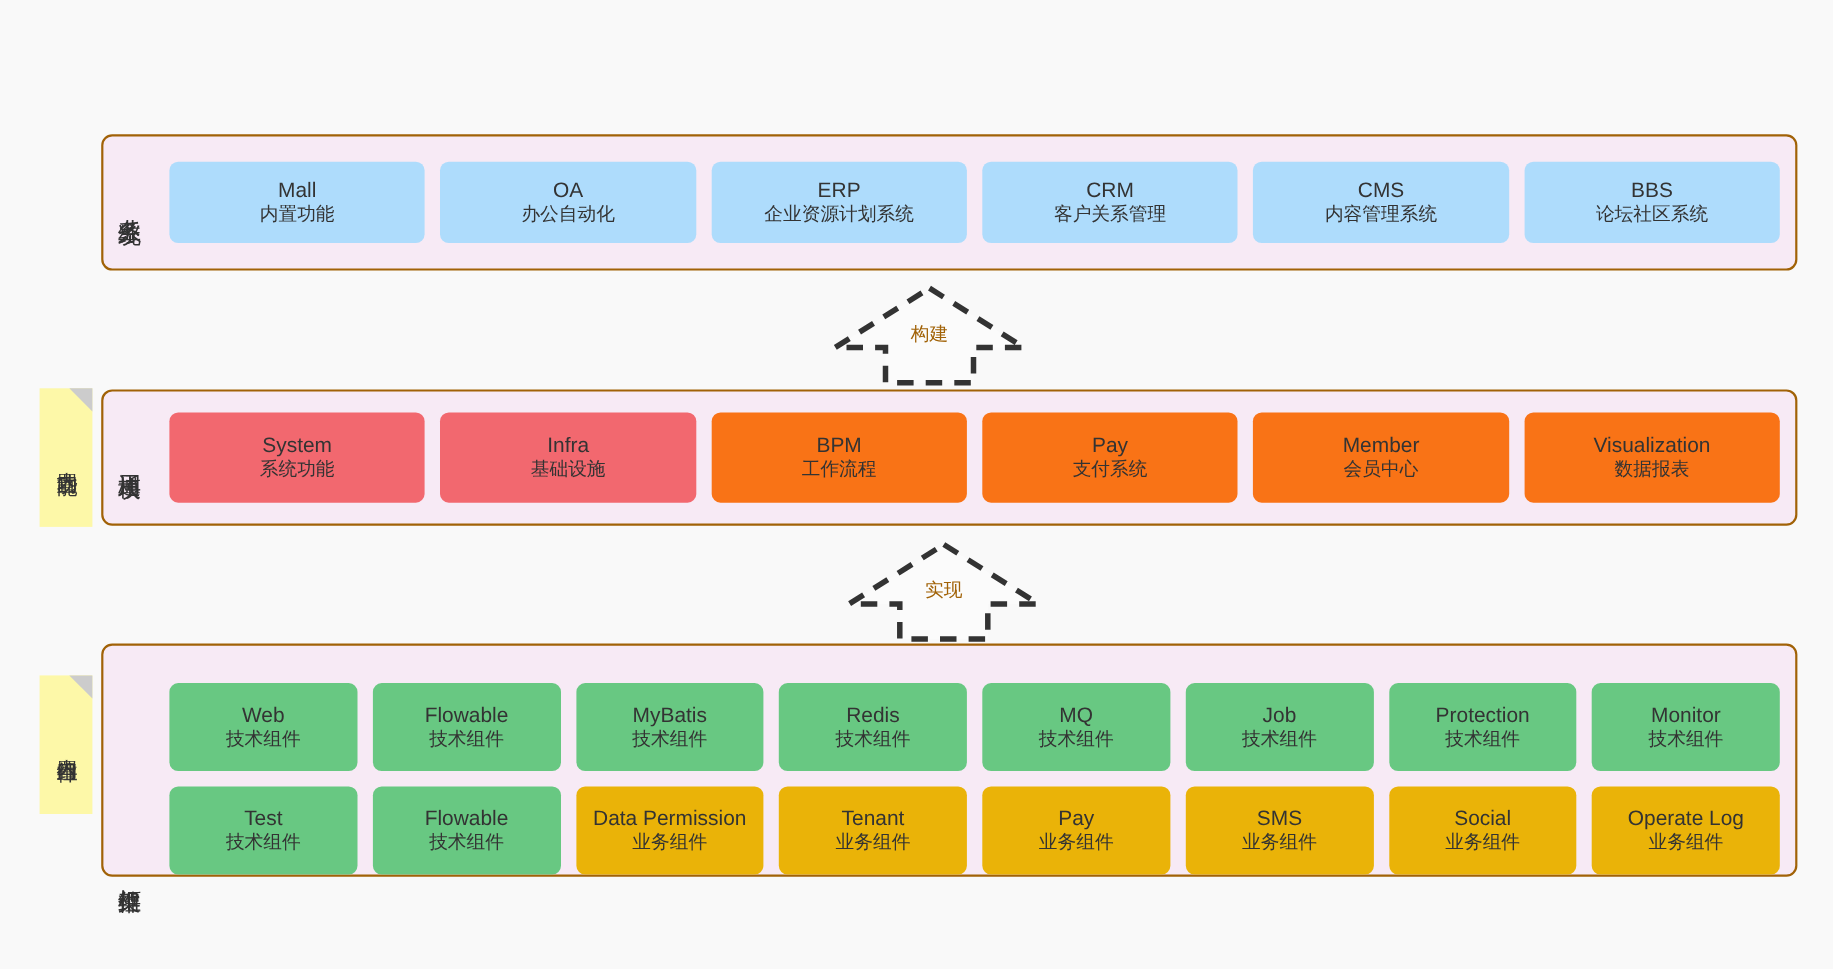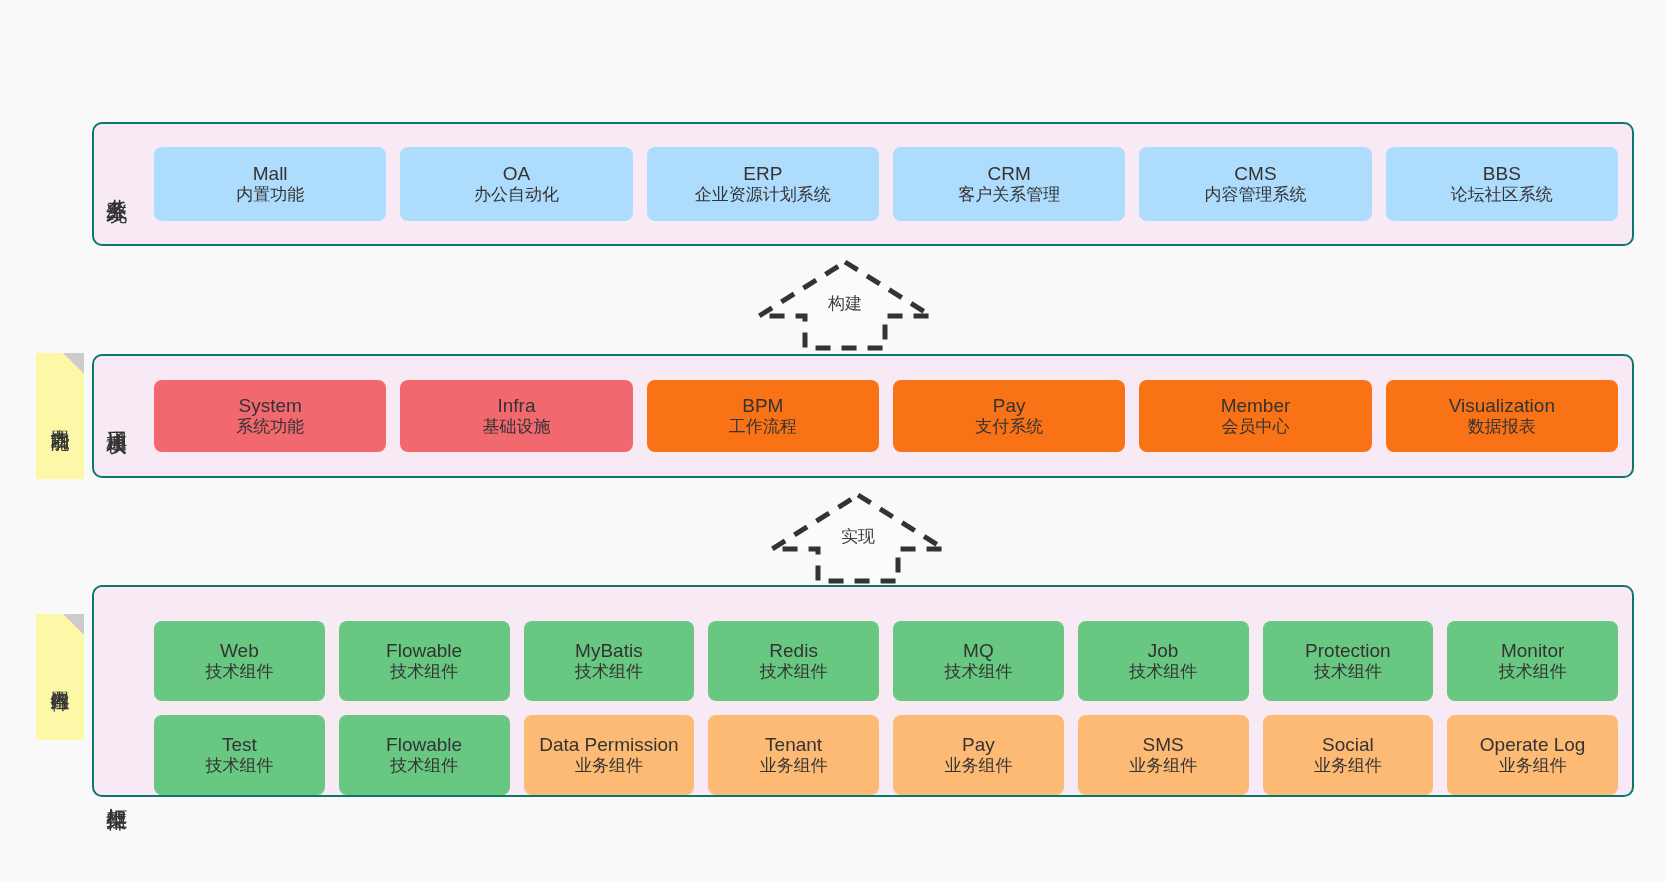--- a/index.html
+++ b/index.html
@@ -11,21 +11,21 @@
     color: #333333;
     overflow: hidden;
   }
 
   #stage { position: relative; width: 1666px; height: 881px; }
 
   
   .layer {
     position: absolute;
     background: #f7eaf5;
-    border: 2px solid #0f766e;
+    border: 2px solid #a16207;
     border-radius: 10px;
     display: flex;
     align-items: stretch;
   }
 
   
   .layer-caption {
     width: 46px;
     flex: 0 0 46px;
     display: flex;
@@ -68,41 +68,41 @@
     padding: 4px 6px;
     line-height: 1.22;
   }
   .node .en { font-size: 19px; }
   .node .cn { font-size: 17px; }
 
   .node.blue        { background: #aedcfc; }
   .node.red         { background: #f2686f; }
   .node.pink        { background: #f97316; }
   .node.green       { background: #68c882; }
-  .node.lightgreen  { background: #fdba74; }
+  .node.lightgreen  { background: #eab308; }
 
   
   #layer-business { left: 92px;  top: 122px; width: 1542px; height: 124px; }
   #layer-modules  { left: 92px;  top: 354px; width: 1542px; height: 124px; }
   #layer-framework{ left: 92px;  top: 585px; width: 1542px; height: 212px; align-items: flex-end; }
 
   #layer-business  .row { height: 74px; }
-  #layer-modules   .row { height: 72px; }
+  #layer-modules   .row { height: 82px; }
   #layer-framework .row { height: 80px; }
 
   
   .arrow { position: absolute; }
   .arrow svg { display: block; }
   .arrow .arrow-label {
     position: absolute;
     left: 0; right: 0;
     top: 36px;
     text-align: center;
     font-size: 17px;
-    color: #404040;
+    color: #a16207;
     user-select: none;
     pointer-events: none;
   }
   #arrow-build   { left: 755px; top: 256px; width: 180px; height: 96px; }
   #arrow-impl    { left: 768px; top: 489px; width: 180px; height: 96px; }
 
   
   .sticky {
     position: absolute;
     width: 48px;

